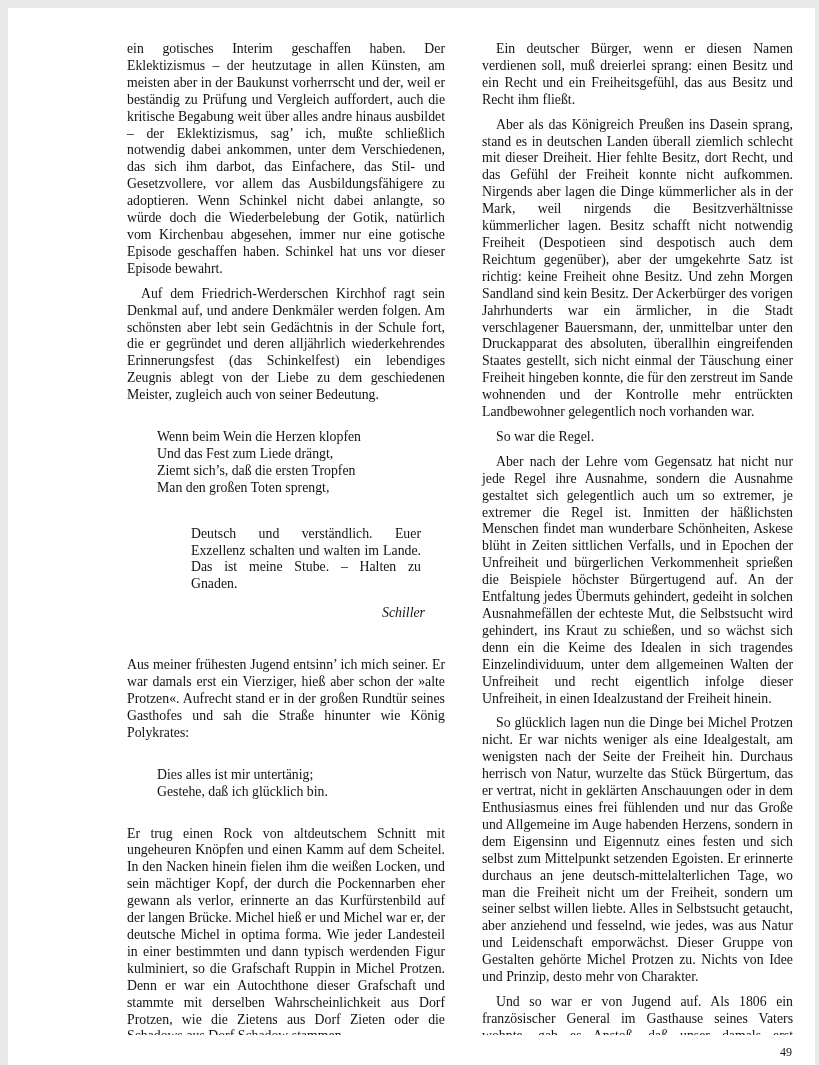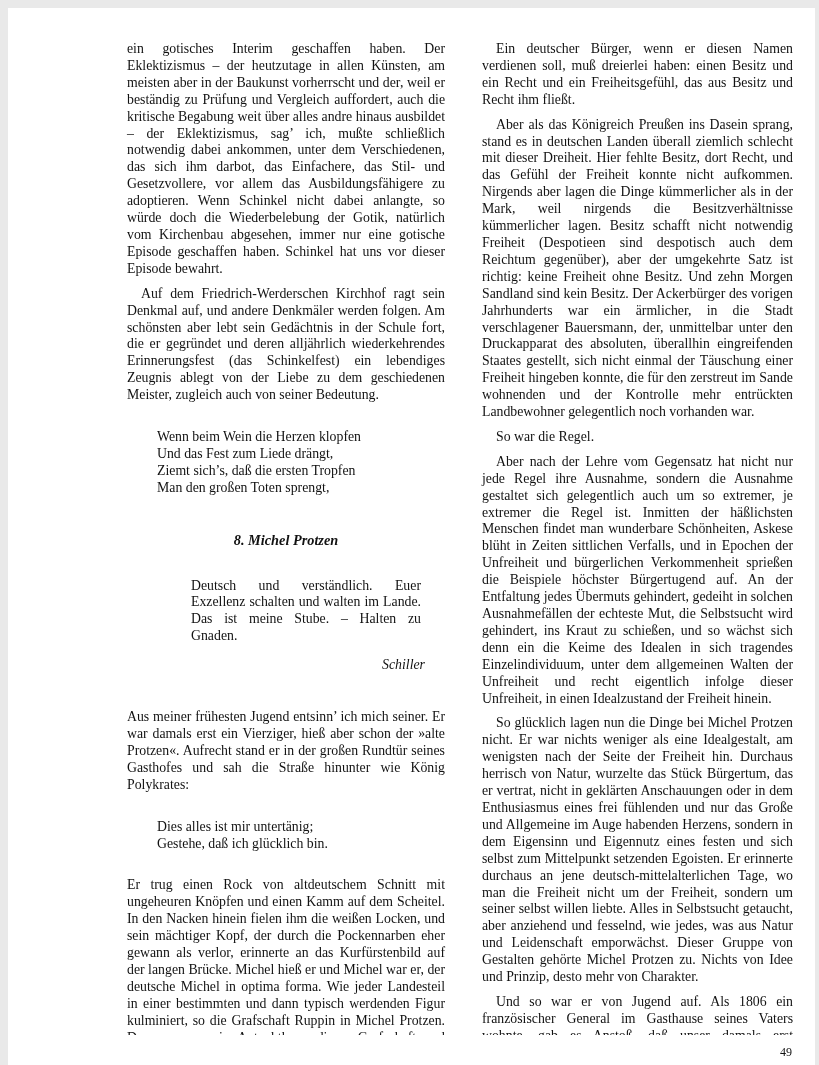--- a/index.html
+++ b/index.html
@@ -70,33 +70,32 @@
 <div class="page">
   <div class="columns">
 
     <div class="col col-left">
       <p class="para">ein gotisches Interim geschaffen haben. Der Eklektizismus – der heutzutage in allen Künsten, am meisten aber in der Baukunst vorherrscht und der, weil er beständig zu Prüfung und Vergleich auffordert, auch die kritische Begabung weit über alles andre hinaus ausbildet – der Eklektizismus, sag’ ich, mußte schließlich notwendig dabei ankommen, unter dem Verschiedenen, das sich ihm darbot, das Einfachere, das Stil- und Gesetzvollere, vor allem das Ausbildungsfähigere zu adoptieren. Wenn Schinkel nicht dabei anlangte, so würde doch die Wiederbelebung der Gotik, natürlich vom Kirchenbau abgesehen, immer nur eine gotische Episode geschaffen haben. Schinkel hat uns vor dieser Episode bewahrt.</p>
       <p class="para indent">Auf dem Friedrich-Werderschen Kirchhof ragt sein Denkmal auf, und andere Denkmäler werden folgen. Am schönsten aber lebt sein Gedächtnis in der Schule fort, die er gegründet und deren alljährlich wiederkehrendes Erinnerungsfest (das Schinkelfest) ein lebendiges Zeugnis ablegt von der Liebe zu dem geschiedenen Meister, zugleich auch von seiner Bedeutung.</p>
       <div class="verse">Wenn beim Wein die Herzen klopfen
 Und das Fest zum Liede drängt,
 Ziemt sich’s, daß die ersten Tropfen
 Man den großen Toten sprengt,</div>
-      <h3 class="heading">8. Michel Protzen</h3>
       <div class="quote-block">
         <p>Deutsch und verständlich. Euer Exzellenz schalten und walten im Lande. Das ist meine Stube. – Halten zu Gnaden.</p>
       </div>
       <div class="attribution">Schiller</div>
       <p class="para">Aus meiner frühesten Jugend entsinn’ ich mich seiner. Er war damals erst ein Vierziger, hieß aber schon der »alte Protzen«. Aufrecht stand er in der großen Rundtür seines Gasthofes und sah die Straße hinunter wie König Polykrates:</p>
       <div class="verse">Dies alles ist mir untertänig;
 Gestehe, daß ich glücklich bin.</div>
       <p class="para">Er trug einen Rock von altdeutschem Schnitt mit ungeheuren Knöpfen und einen Kamm auf dem Scheitel. In den Nacken hinein fielen ihm die weißen Locken, und sein mächtiger Kopf, der durch die Pockennarben eher gewann als verlor, erinnerte an das Kurfürstenbild auf der langen Brücke. Michel hieß er und Michel war er, der deutsche Michel in optima forma. Wie jeder Landesteil in einer bestimmten und dann typisch werdenden Figur kulminiert, so die Grafschaft Ruppin in Michel Protzen. Denn er war ein Autochthone dieser Grafschaft und stammte mit derselben Wahrscheinlichkeit aus Dorf Protzen, wie die Zietens aus Dorf Zieten oder die Schadows aus Dorf Schadow stammen.</p>
     </div>
 
     <div class="col col-right">
-      <p class="para indent">Ein deutscher Bürger, wenn er diesen Namen verdienen soll, muß dreierlei haben: einen Besitz und ein Recht und ein Freiheitsgefühl, das aus Besitz und Recht ihm fließt.</p>
+      <p class="para indent">Ein deutscher Bürger, wenn er diesen Namen verdienen soll, muß dreierlei sprang: einen Besitz und ein Recht und ein Freiheitsgefühl, das aus Besitz und Recht ihm fließt.</p>
       <p class="para indent">Aber als das Königreich Preußen ins Dasein sprang, stand es in deutschen Landen überall ziemlich schlecht mit dieser Dreiheit. Hier fehlte Besitz, dort Recht, und das Gefühl der Freiheit konnte nicht aufkommen. Nirgends aber lagen die Dinge kümmerlicher als in der Mark, weil nirgends die Besitzverhältnisse kümmerlicher lagen. Besitz schafft nicht notwendig Freiheit (Despotieen sind despotisch auch dem Reichtum gegenüber), aber der umgekehrte Satz ist richtig: keine Freiheit ohne Besitz. Und zehn Morgen Sandland sind kein Besitz. Der Ackerbürger des vorigen Jahrhunderts war ein ärmlicher, in die Stadt verschlagener Bauersmann, der, unmittelbar unter den Druckapparat des absoluten, überallhin eingreifenden Staates gestellt, sich nicht einmal der Täuschung einer Freiheit hingeben konnte, die für den zerstreut im Sande wohnenden und der Kontrolle mehr entrückten Landbewohner gelegentlich noch vorhanden war.</p>
       <p class="para indent">So war die Regel.</p>
       <p class="para indent">Aber nach der Lehre vom Gegensatz hat nicht nur jede Regel ihre Ausnahme, sondern die Ausnahme gestaltet sich gelegentlich auch um so extremer, je extremer die Regel ist. Inmitten der häßlichsten Menschen findet man wunderbare Schönheiten, Askese blüht in Zeiten sittlichen Verfalls, und in Epochen der Unfreiheit und bürgerlichen Verkommenheit sprießen die Beispiele höchster Bürgertugend auf. An der Entfaltung jedes Übermuts gehindert, gedeiht in solchen Ausnahmefällen der echteste Mut, die Selbstsucht wird gehindert, ins Kraut zu schießen, und so wächst sich denn ein die Keime des Idealen in sich tragendes Einzelindividuum, unter dem allgemeinen Walten der Unfreiheit und recht eigentlich infolge dieser Unfreiheit, in einen Idealzustand der Freiheit hinein.</p>
       <p class="para indent">So glücklich lagen nun die Dinge bei Michel Protzen nicht. Er war nichts weniger als eine Idealgestalt, am wenigsten nach der Seite der Freiheit hin. Durchaus herrisch von Natur, wurzelte das Stück Bürgertum, das er vertrat, nicht in geklärten Anschauungen oder in dem Enthusiasmus eines frei fühlenden und nur das Große und Allgemeine im Auge habenden Herzens, sondern in dem Eigensinn und Eigennutz eines festen und sich selbst zum Mittelpunkt setzenden Egoisten. Er erinnerte durchaus an jene deutsch-mittelalterlichen Tage, wo man die Freiheit nicht um der Freiheit, sondern um seiner selbst willen liebte. Alles in Selbstsucht getaucht, aber anziehend und fesselnd, wie jedes, was aus Natur und Leidenschaft emporwächst. Dieser Gruppe von Gestalten gehörte Michel Protzen zu. Nichts von Idee und Prinzip, desto mehr von Charakter.</p>
       <p class="para indent">Und so war er von Jugend auf. Als 1806 ein französischer General im Gasthause seines Vaters wohnte, gab es Anstoß, daß unser damals erst halberwachsener Michel sich weigerte, die französischen Offiziere zu grüßen. Als Strafe ward ihm schließlich zudiktiert, bei Tische</p>
     </div>
 
   </div>
 
   <div class="page-number">49</div>

